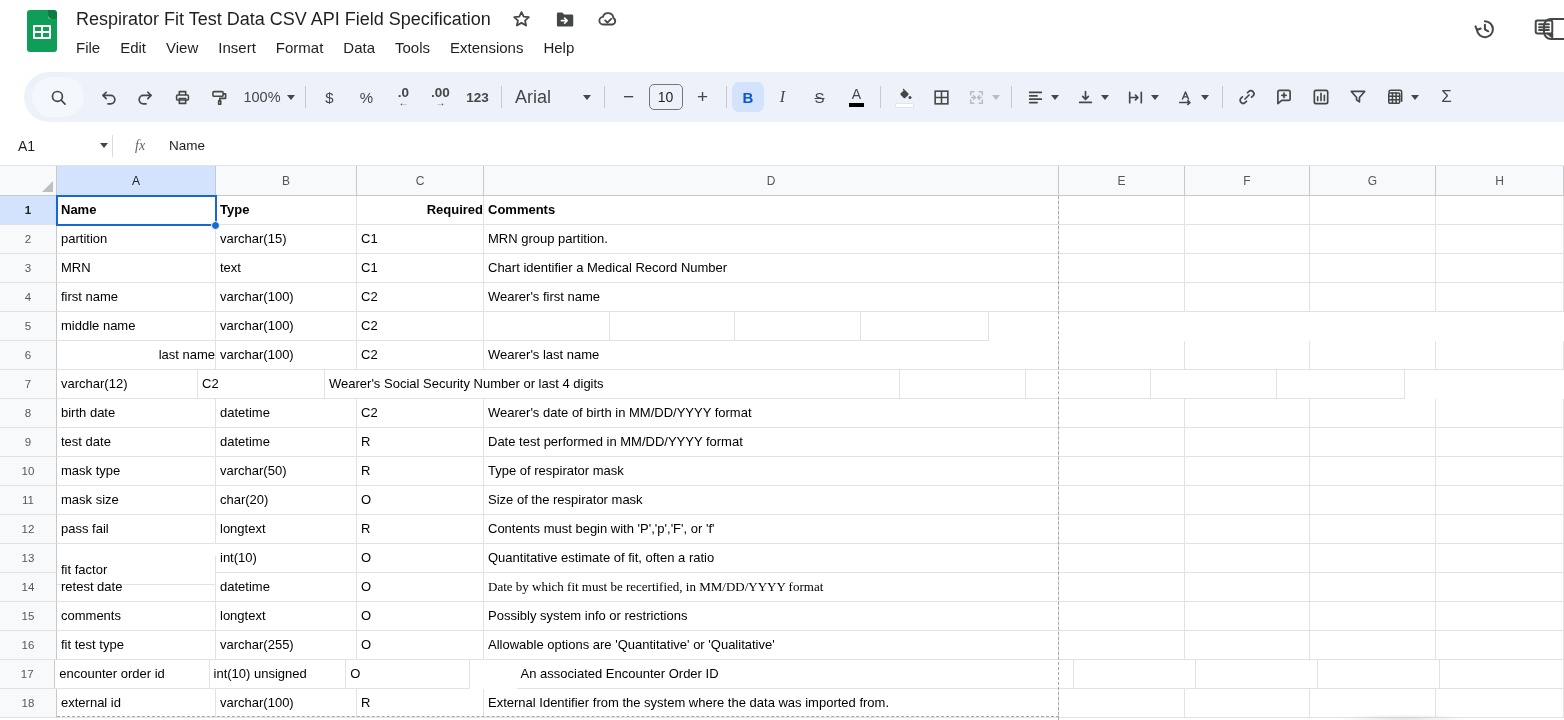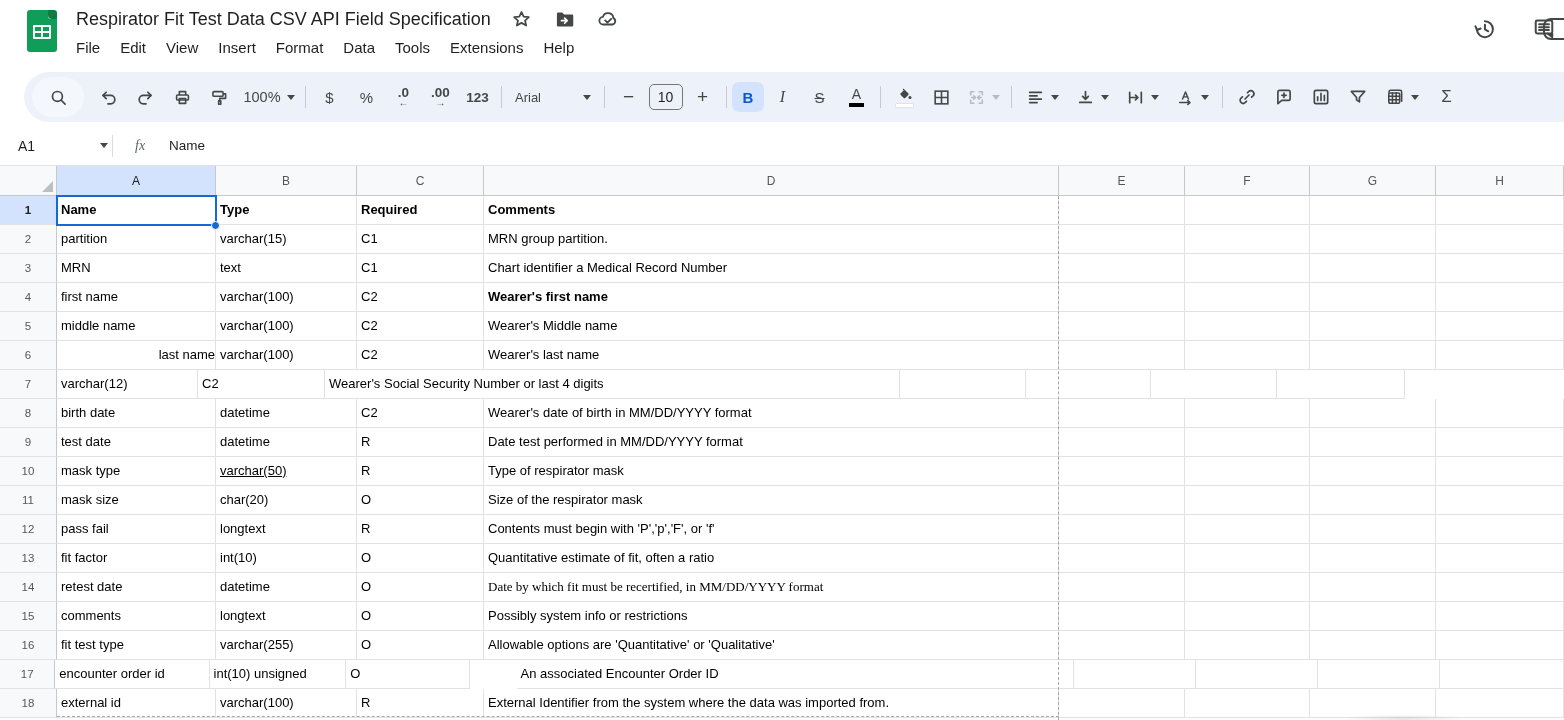--- a/index.html
+++ b/index.html
@@ -222,21 +222,21 @@
     <span class="stack dec-stack">
       <span class="dec-txt">.00</span>
       <span class="dec-arrow">→</span>
     </span>
   </div>
   <div class="tb">
     <span class="tb-label" style="font-weight:600;font-size:13.5px">123</span>
   </div>
   <div class="tb-divider"></div>
   <div class="tb font-ctl">
-    <span class="tb-label" style="font-size:13px">Arial</span>
+    <span class="tb-label" style="font-size:18px">Arial</span>
     <span class="caret"></span>
   </div>
   <div class="tb-divider"></div>
   <div class="tb">
     <span class="pm">−</span>
   </div>
   <div class="tb">
     <span class="size-box">10</span>
   </div>
   <div class="tb">
@@ -388,21 +388,21 @@
       <div class="col-hdr" style="width: 126px;">E</div>
       <div class="col-hdr" style="width: 125px;">F</div>
       <div class="col-hdr" style="width: 126px;">G</div>
       <div class="col-hdr" style="width: 128px;">H</div>
     </div>
   <div id="grid-rows">
       <div class="row">
         <div class="row-num sel">1</div>
         <div class="cell bold" style="width: 159px;">Name</div>
         <div class="cell bold" style="width: 141px;">Type</div>
-        <div class="cell bold" style="width: 127px;">Required</div>
+        <div class="cell bold" style="width: 127px; text-align: right;">Required</div>
         <div class="cell bold" style="width: 575px;">Comments</div>
         <div class="cell bold" style="width: 126px;"></div>
         <div class="cell bold" style="width: 125px;"></div>
         <div class="cell bold" style="width: 126px;"></div>
         <div class="cell bold" style="width: 128px;"></div>
       </div>
       <div class="row">
         <div class="row-num">2</div>
         <div class="cell" style="width: 159px;">partition</div>
         <div class="cell" style="width: 141px;">varchar(15)</div>
@@ -422,32 +422,31 @@
         <div class="cell" style="width: 126px;"></div>
         <div class="cell" style="width: 125px;"></div>
         <div class="cell" style="width: 126px;"></div>
         <div class="cell" style="width: 128px;"></div>
       </div>
       <div class="row">
         <div class="row-num">4</div>
         <div class="cell" style="width: 159px;">first name</div>
         <div class="cell" style="width: 141px;">varchar(100)</div>
         <div class="cell" style="width: 127px;">C2</div>
-        <div class="cell" style="width: 575px; font-weight: bold;">Wearer's first name</div>
+        <div class="cell" style="width: 575px;">Wearer's first name</div>
         <div class="cell" style="width: 126px;"></div>
         <div class="cell" style="width: 125px;"></div>
         <div class="cell" style="width: 126px;"></div>
         <div class="cell" style="width: 128px;"></div>
       </div>
       <div class="row">
         <div class="row-num">5</div>
         <div class="cell" style="width: 159px;">middle name</div>
         <div class="cell" style="width: 141px;">varchar(100)</div>
         <div class="cell" style="width: 127px;">C2</div>
-        <div class="cell" style="width: 575px;">Wearer's Middle name</div>
         <div class="cell" style="width: 126px;"></div>
         <div class="cell" style="width: 125px;"></div>
         <div class="cell" style="width: 126px;"></div>
         <div class="cell" style="width: 128px;"></div>
       </div>
       <div class="row">
         <div class="row-num">6</div>
         <div class="cell" style="width: 159px; text-align: right;">last name</div>
         <div class="cell" style="width: 141px;">varchar(100)</div>
         <div class="cell" style="width: 127px;">C2</div>
@@ -485,21 +484,21 @@
         <div class="cell" style="width: 127px;">R</div>
         <div class="cell" style="width: 575px;">Date test performed in MM/DD/YYYY format</div>
         <div class="cell" style="width: 126px;"></div>
         <div class="cell" style="width: 125px;"></div>
         <div class="cell" style="width: 126px;"></div>
         <div class="cell" style="width: 128px;"></div>
       </div>
       <div class="row">
         <div class="row-num">10</div>
         <div class="cell" style="width: 159px;">mask type</div>
-        <div class="cell" style="width: 141px; text-decoration: underline;">varchar(50)</div>
+        <div class="cell" style="width: 141px;">varchar(50)</div>
         <div class="cell" style="width: 127px;">R</div>
         <div class="cell" style="width: 575px;">Type of respirator mask</div>
         <div class="cell" style="width: 126px;"></div>
         <div class="cell" style="width: 125px;"></div>
         <div class="cell" style="width: 126px;"></div>
         <div class="cell" style="width: 128px;"></div>
       </div>
       <div class="row">
         <div class="row-num">11</div>
         <div class="cell" style="width: 159px;">mask size</div>
@@ -517,21 +516,21 @@
         <div class="cell" style="width: 141px;">longtext</div>
         <div class="cell" style="width: 127px;">R</div>
         <div class="cell" style="width: 575px;">Contents must begin with 'P','p','F', or 'f'</div>
         <div class="cell" style="width: 126px;"></div>
         <div class="cell" style="width: 125px;"></div>
         <div class="cell" style="width: 126px;"></div>
         <div class="cell" style="width: 128px;"></div>
       </div>
       <div class="row">
         <div class="row-num">13</div>
-        <div class="cell" style="width: 159px;">fit factor</div>
+        <div class="cell" style="width: 159px; margin-top: 12px;">fit factor</div>
         <div class="cell" style="width: 141px;">int(10)</div>
         <div class="cell" style="width: 127px;">O</div>
         <div class="cell" style="width: 575px;">Quantitative estimate of fit, often a ratio</div>
         <div class="cell" style="width: 126px;"></div>
         <div class="cell" style="width: 125px;"></div>
         <div class="cell" style="width: 126px;"></div>
         <div class="cell" style="width: 128px;"></div>
       </div>
       <div class="row">
         <div class="row-num">14</div>

